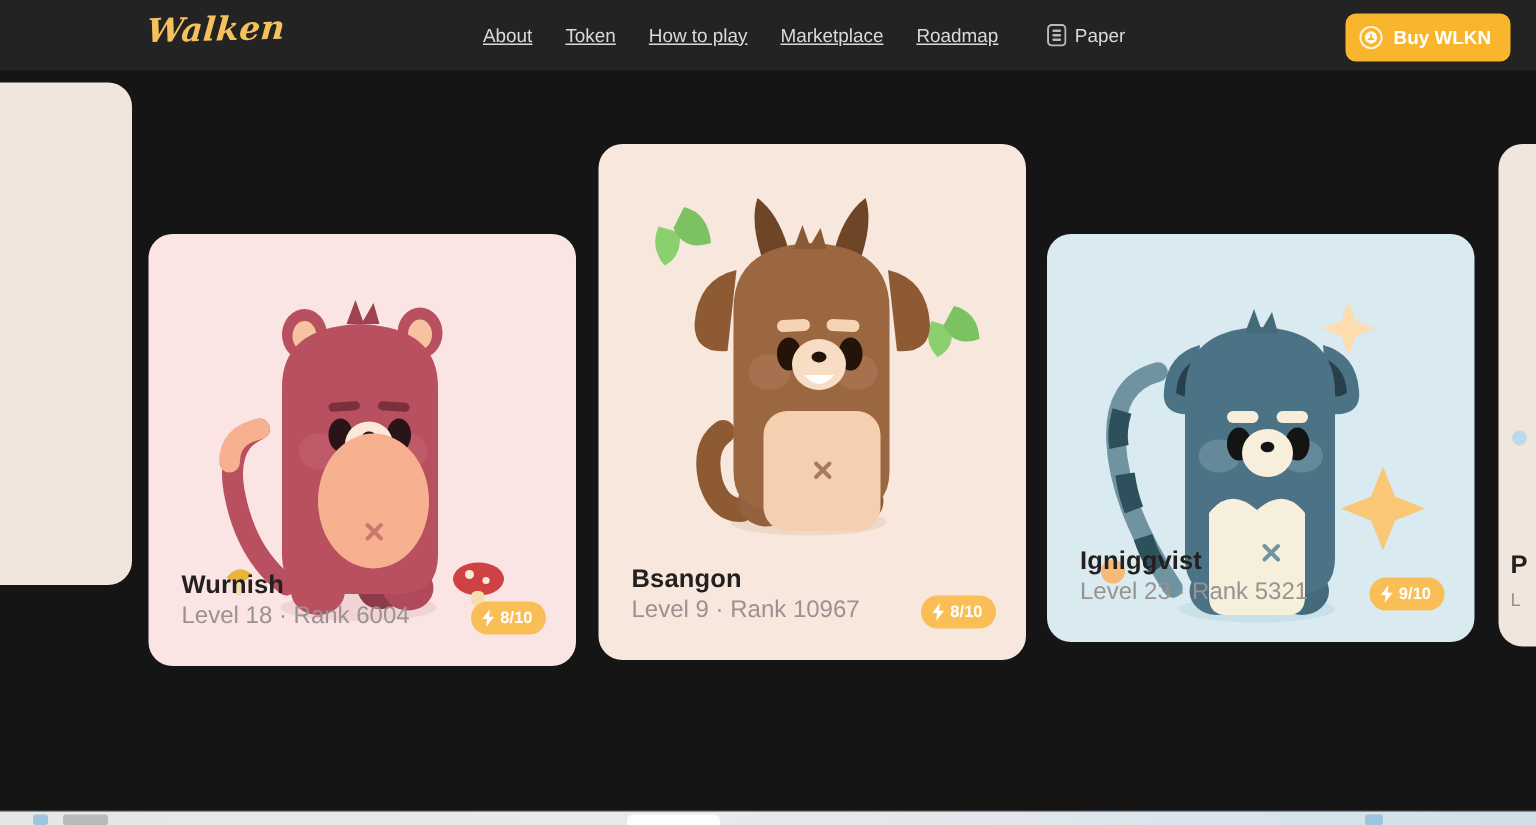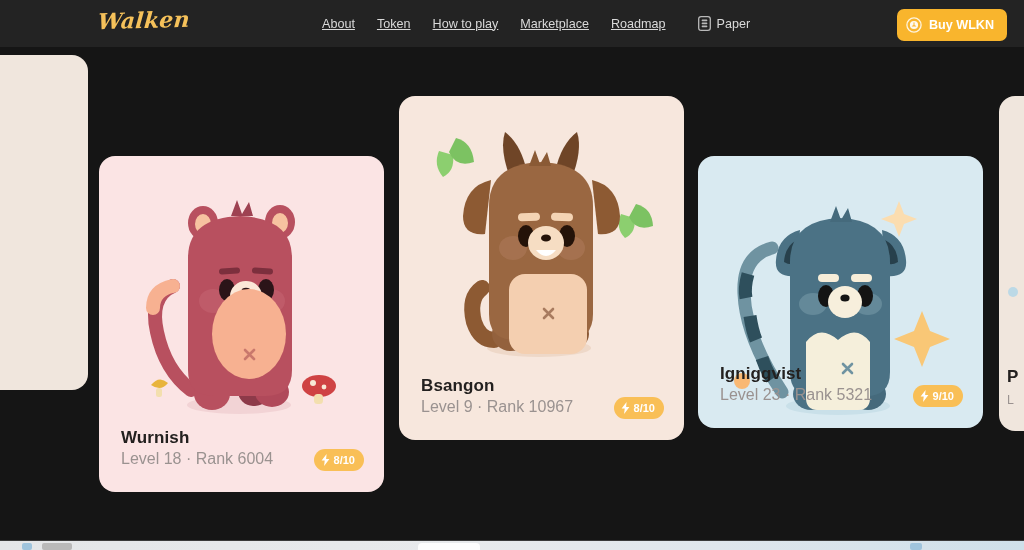--- a/index.html
+++ b/index.html
@@ -88,21 +88,21 @@
     position: absolute; right: 20px; bottom: 21px;
     height: 22px; padding: 0 9px 0 7px;
     background: #f9bf56; border-radius: 11px;
     display: flex; align-items: center; gap: 4px;
     color: #ffffff; font-size: 11px; font-weight: bold;
   }
   .bolt { width: 9px; height: 12px; display: block; }
 
   
   #card-left   { left: -118px; top: 55px;  width: 206px; height: 335px; background: #f0e6dd; }
-  #card-wurnish{ left: 99px;   top: 156px; width: 285px; height: 336px; background: #fbe4e4; }
+  #card-wurnish{ left: 99px;   top: 156px; width: 285px; height: 288px; background: #fbe4e4; }
   #card-bsangon{ left: 399px;  top: 96px;  width: 285px; height: 344px; background: #f7e7dd; }
   #card-ignigg { left: 698px;  top: 156px; width: 285px; height: 272px; background: #d9eaf1; }
   #card-right  { left: 999px;  top: 96px;  width: 206px; height: 335px; background: #f0e6dd; }
 
   .card-right-title { position:absolute; left:22px; bottom:44px; font-size:17px; font-weight:bold; color:#23201f; }
   .card-right-sub  { position:absolute; left:22px; bottom:24px; font-size:12.3px; color:#9a9290; }
 
   
   .taskbar {
     position: absolute; left: 0; bottom: 0;

